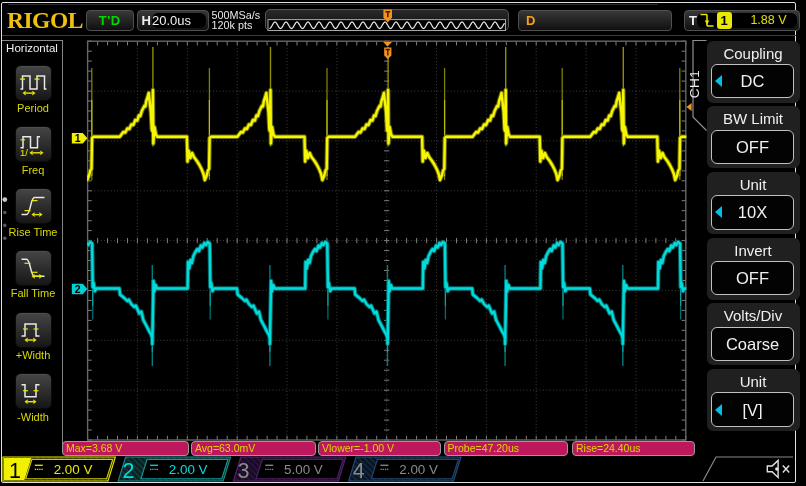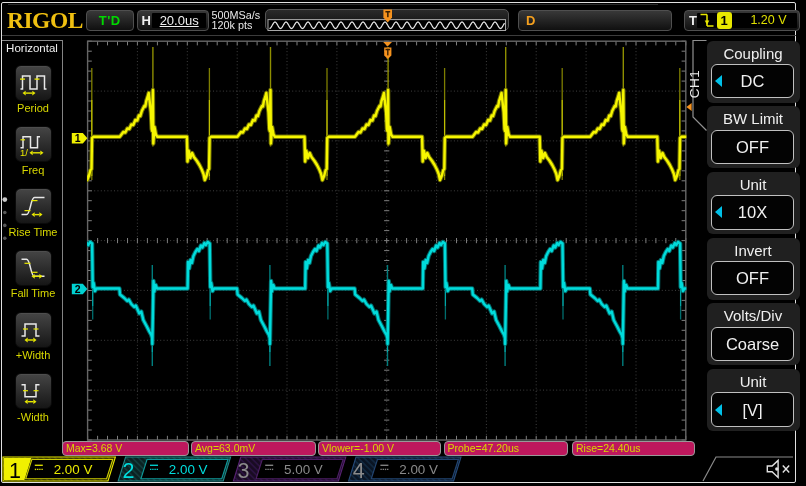--- a/index.html
+++ b/index.html
@@ -8,22 +8,22 @@
   border:1.5px solid #e0e0e0; border-radius:2px; }
 .logo { position:absolute; left:7px; top:9.5px; width:76px; height:22px;
   font-family:Liberation Serif, serif; font-weight:bold; font-size:23.5px; line-height:21px;
   color:#f0c011; letter-spacing:-0.5px; }
 .box { position:absolute; top:10px; height:20.5px; border:1px solid #4f4f4f; border-radius:4px;
   background:linear-gradient(#383838,#101010); }
 .td { left:85.5px; width:48.5px; color:#00d800; font-weight:bold; font-size:13px;
   text-align:center; line-height:19px; letter-spacing:0.5px; }
 .hbox { left:136.5px; width:72.5px; }
 .hbox b, .dbox b, .tbox b { position:absolute; left:4px; top:2px; font-size:13px; color:#f0f0f0; }
-.inner { position:absolute; top:1.7px; bottom:1.7px; background:#000; border-radius:1px;
-  color:#f0f0f0; text-align:center;text-decoration:underline; }
+.inner { position:absolute; top:1.7px; bottom:1.7px; background:#000; border-radius:6px;
+  color:#f0f0f0; text-align:left; }
 .hbox .inner { left:14.5px; right:1.7px; font-size:13px; line-height:16.5px; }
 .rate { position:absolute; left:211.5px; top:9.5px; font-size:10.8px; line-height:10.3px; color:#e8e8e8; }
 .strip { position:absolute; left:264.5px; top:8.5px; width:244.5px; height:22.5px;
   border:1.5px solid #555; border-radius:5px; background:linear-gradient(#2a2a2a,#0c0c0c); }
 .dbox { left:518px; width:153.5px; }
 .dbox b { color:#f5a01e; left:7px; }
 .dbox .inner { left:21px; right:2px; font-size:12.5px; line-height:16.5px; }
 .tbox { left:684px; width:115.5px; }
 .chip1 { position:absolute; left:716.5px; top:11.5px; width:15px; height:17px; background:#e8e800;
   border-radius:3px; color:#000; font-weight:bold; font-size:13px; text-align:center; line-height:17px; }
@@ -61,21 +61,21 @@
 <div class="rate">500MSa/s<br>120k pts</div>
 <div class="strip"></div>
 <div class="box dbox">
     <b>D</b>
   </div>
 <div class="box tbox">
     <b>T</b>
     <div class="inner" style="left:12px;right:1.7px"></div>
   </div>
 <div class="chip1">1</div>
-<div class="tlev">1.20 V</div>
+<div class="tlev">1.88 V</div>
 <div class="topsep"></div>
 <div class="sidebar-top"></div>
 <div class="sidebar-right"></div>
 <div class="htitle">Horizontal</div>
 <div class="sbtn" style="top:64.6px"></div>
 <div class="slab" style="top:102.1px">Period</div>
 <div class="sbtn" style="top:126.3px"></div>
 <div class="slab" style="top:163.8px">Freq</div>
 <div class="sbtn" style="top:188.1px"></div>
 <div class="slab" style="top:225.6px">Rise Time</div>

